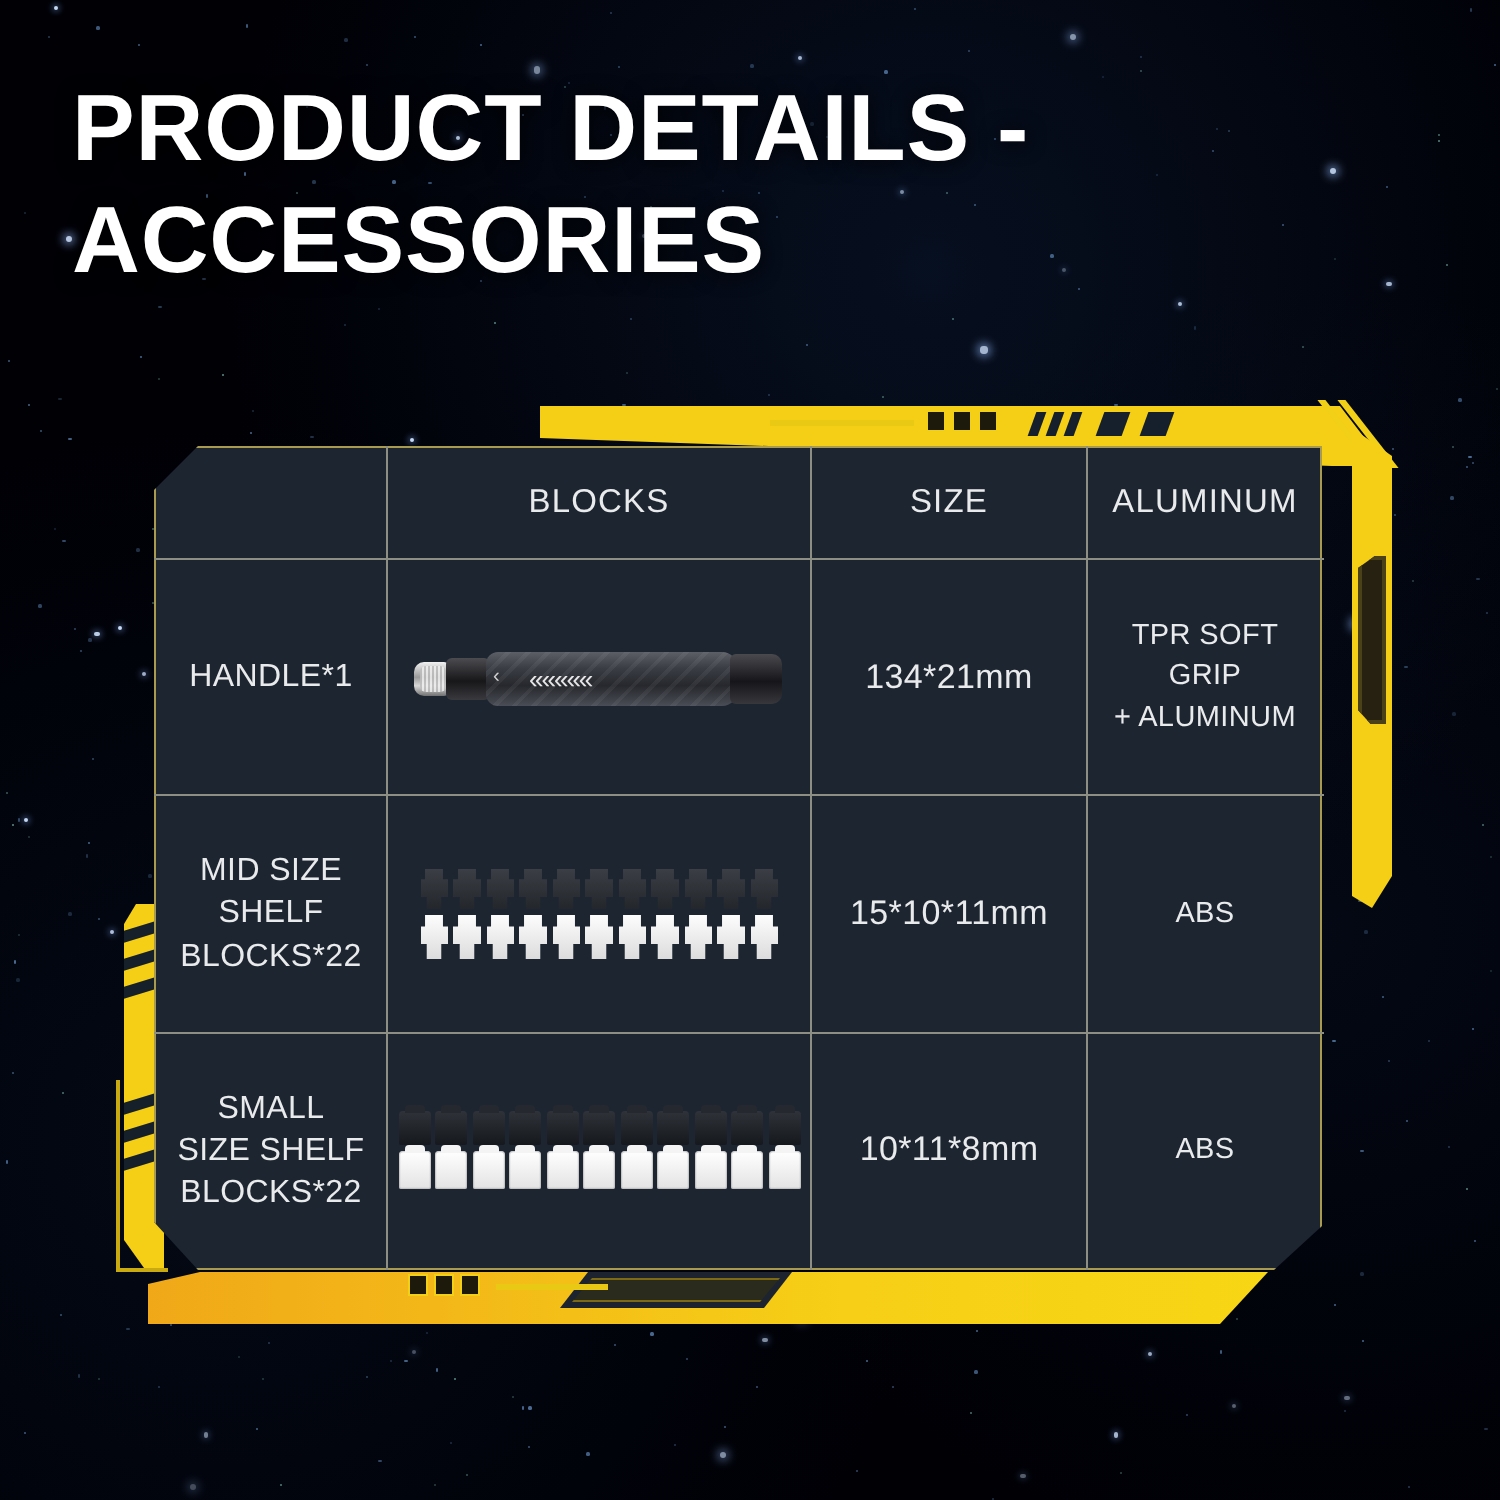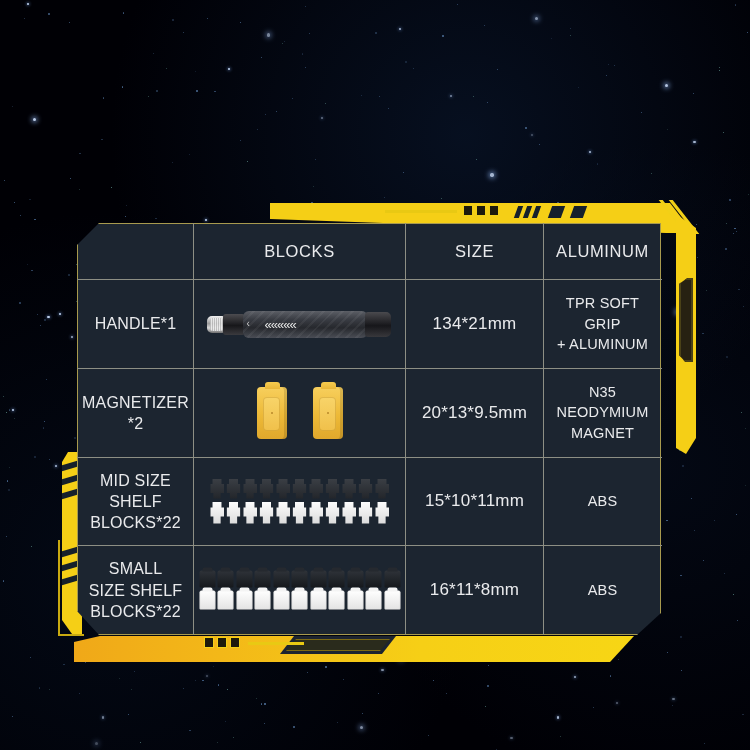--- a/index.html
+++ b/index.html
@@ -672,20 +672,21 @@
       <div class="star dim" style="left: 690.9px; top: 498.3px; height: 1.1px; width: 1.1px; opacity: 0.9;"></div>
       <div class="star tint" style="left: 569.9px; top: 501.9px; height: 1.1px; width: 1.1px; opacity: 0.41;"></div>
       <div class="star dim" style="left: 552.1px; top: 238.3px; height: 1.5px; width: 1.5px; opacity: 0.88;"></div>
       <div class="star mid" style="left: 54.6px; top: 464.8px; height: 2.3px; width: 2.3px; opacity: 0.84;"></div>
       <div class="star dim" style="left: 522px; top: 297.2px; height: 1.5px; width: 1.5px; opacity: 0.51;"></div>
       <div class="star dim" style="left: 167.8px; top: 658.5px; height: 1.1px; width: 1.1px; opacity: 0.49;"></div>
       <div class="star dim" style="left: 617.9px; top: 617.3px; height: 1.1px; width: 1.1px; opacity: 0.96;"></div>
       <div class="star dim" style="left: 559.1px; top: 605.1px; height: 1.5px; width: 1.5px; opacity: 0.76;"></div>
     </div>
 
+  <div id="title">PRODUCT DETAILS -<br>ACCESSORIES</div>
 
   <div class="deco" id="bar-top-angled"></div>
   <div class="deco" id="bar-top-slashes">
     <i style="left:0"></i>
       <i style="left:9px"></i>
       <i style="left:18px"></i>
     <b style="left:34px"></b>
       <b style="left:56px"></b>
   </div>
   <div class="deco" id="thinline-top"></div>
@@ -752,37 +753,20 @@
                 <div class="nub">‹</div>
                 <div class="chevrons">«««««</div>
                 <div class="tail"></div>
               </div>
             </div>
           </td>
           <td class="size">134*21mm</td>
           <td class="mat">TPR SOFT GRIP<br>+ ALUMINUM</td>
         </tr>
 
-        <tr>
-          <td class="label">MAGNETIZER *2</td>
-          <td class="prod">
-            <div class="art">
-              <div class="mags">
-                <div class="mag">
-                    <i></i>
-                  </div>
-                <div class="mag">
-                    <i></i>
-                  </div>
-              </div>
-            </div>
-          </td>
-          <td class="size">20*13*9.5mm</td>
-          <td class="mat">N35<br>NEODYMIUM<br>MAGNET</td>
-        </tr>
 
         <tr>
           <td class="label">MID SIZE<br>SHELF<br>BLOCKS*22</td>
           <td class="prod">
             <div class="art">
               <div class="blocks">
                 <div class="blk-row top" id="mid-dark-row">
                     <div class="blk-mid-dark"></div>
                     <div class="blk-mid-dark"></div>
                     <div class="blk-mid-dark"></div>
@@ -842,19 +826,19 @@
                     <div class="blk-sm-light"></div>
                     <div class="blk-sm-light"></div>
                     <div class="blk-sm-light"></div>
                     <div class="blk-sm-light"></div>
                     <div class="blk-sm-light"></div>
                     <div class="blk-sm-light"></div>
                   </div>
               </div>
             </div>
           </td>
-          <td class="size">16*11*8mm</td>
+          <td class="size">10*11*8mm</td>
           <td class="mat">ABS</td>
         </tr>
       </tbody>
     </table>
   </div>
 </div>
 
 </body></html>

